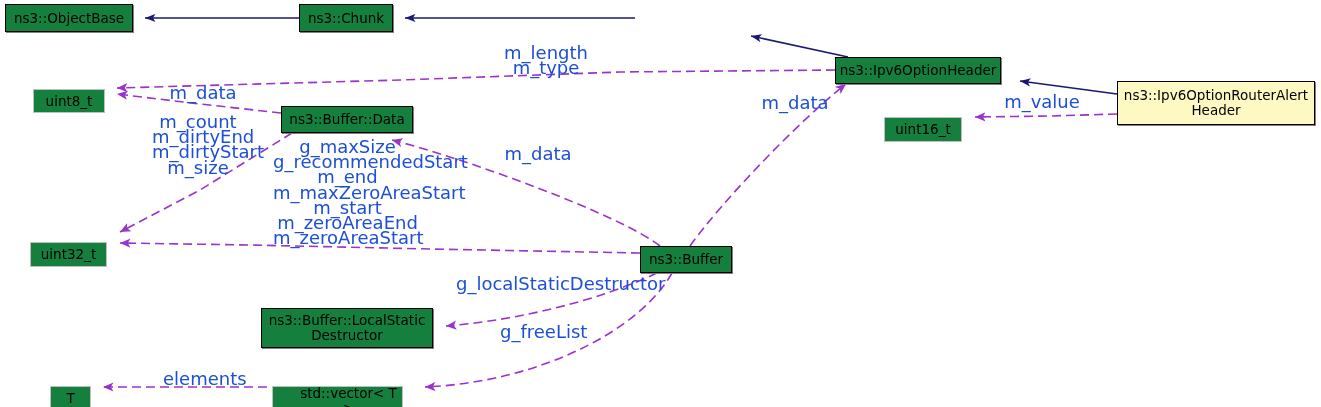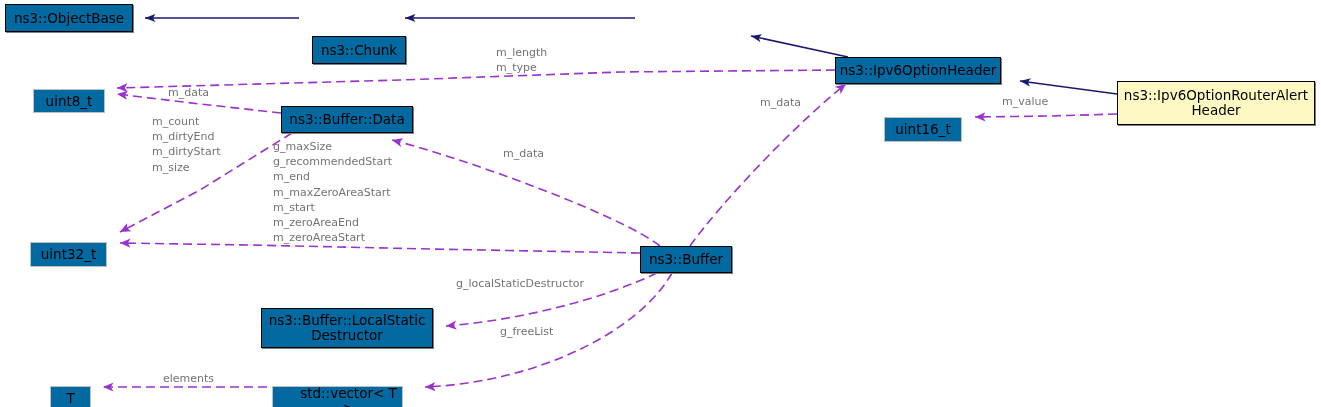--- a/index.html
+++ b/index.html
@@ -25,21 +25,21 @@
   .node {
     position: absolute;
     box-sizing: border-box;
     display: flex;
     align-items: center;
     justify-content: center;
     text-align: center;
     font-size: 13.5px;
     line-height: 15px;
     color: #000000;
-    background: #0369a1;
+    background: #15803d;
     white-space: pre-line;
     z-index: 3;
   }
   
   .node.cls {
     border: 1.4px solid #000000;
     box-shadow: 1px 1px 0 0 #808080;
   }
   
   .node.ext {
@@ -47,23 +47,24 @@
     margin-top: 12px;
   }
   
   .node.focus {
     border: 1.4px solid #000000;
     background: #fef9c3;
     box-shadow: 1px 1px 0 0 #808080;
   }
   .edge-label {
     position: absolute;
-    font-size: 11px;
+    font-size: 18px;
     line-height: 15.2px;
-    color: #737373;
+    color: #1d4ed8;
+    text-align: center;
     white-space: pre-line;
     background: transparent;
     z-index: 2;
     pointer-events: none;
   }
 </style>
 </head>
 <body>
 
 <div id="diagram">
@@ -108,21 +109,21 @@
       <path d="M657,273 C600,300 520,320 446,326" marker-end="url(#assoc-arrow)"></path>
 
       <path d="M672,273 C640,330 540,382 425,387" marker-end="url(#assoc-arrow)"></path>
 
       <path d="M281,387 L190,387 L103,387" marker-end="url(#assoc-arrow)"></path>
     </g>
   </svg>
 
   <div class="node cls" style="left:5px;top:4px;width:128px;height:28px;">ns3::ObjectBase</div>
 
-  <div class="node cls" style="left:312px;top:4px;width:94px;height:28px;margin-top:32px;">ns3::Chunk</div>
+  <div class="node cls" style="left:299px;top:4px;width:94px;height:28px;">ns3::Chunk</div>
 
 
   <div class="node cls" style="left:835px;top:57px;width:166px;height:27px;">ns3::Ipv6OptionHeader</div>
 
   <div class="node focus" style="left:1117px;top:81px;width:198px;height:44px;">ns3::Ipv6OptionRouterAlert
 Header</div>
 
   <div class="node ext" style="left:33px;top:77px;width:72px;height:24px;">uint8_t</div>
 
   <div class="node ext" style="left:884px;top:105px;width:78px;height:25px;">uint16_t</div>

